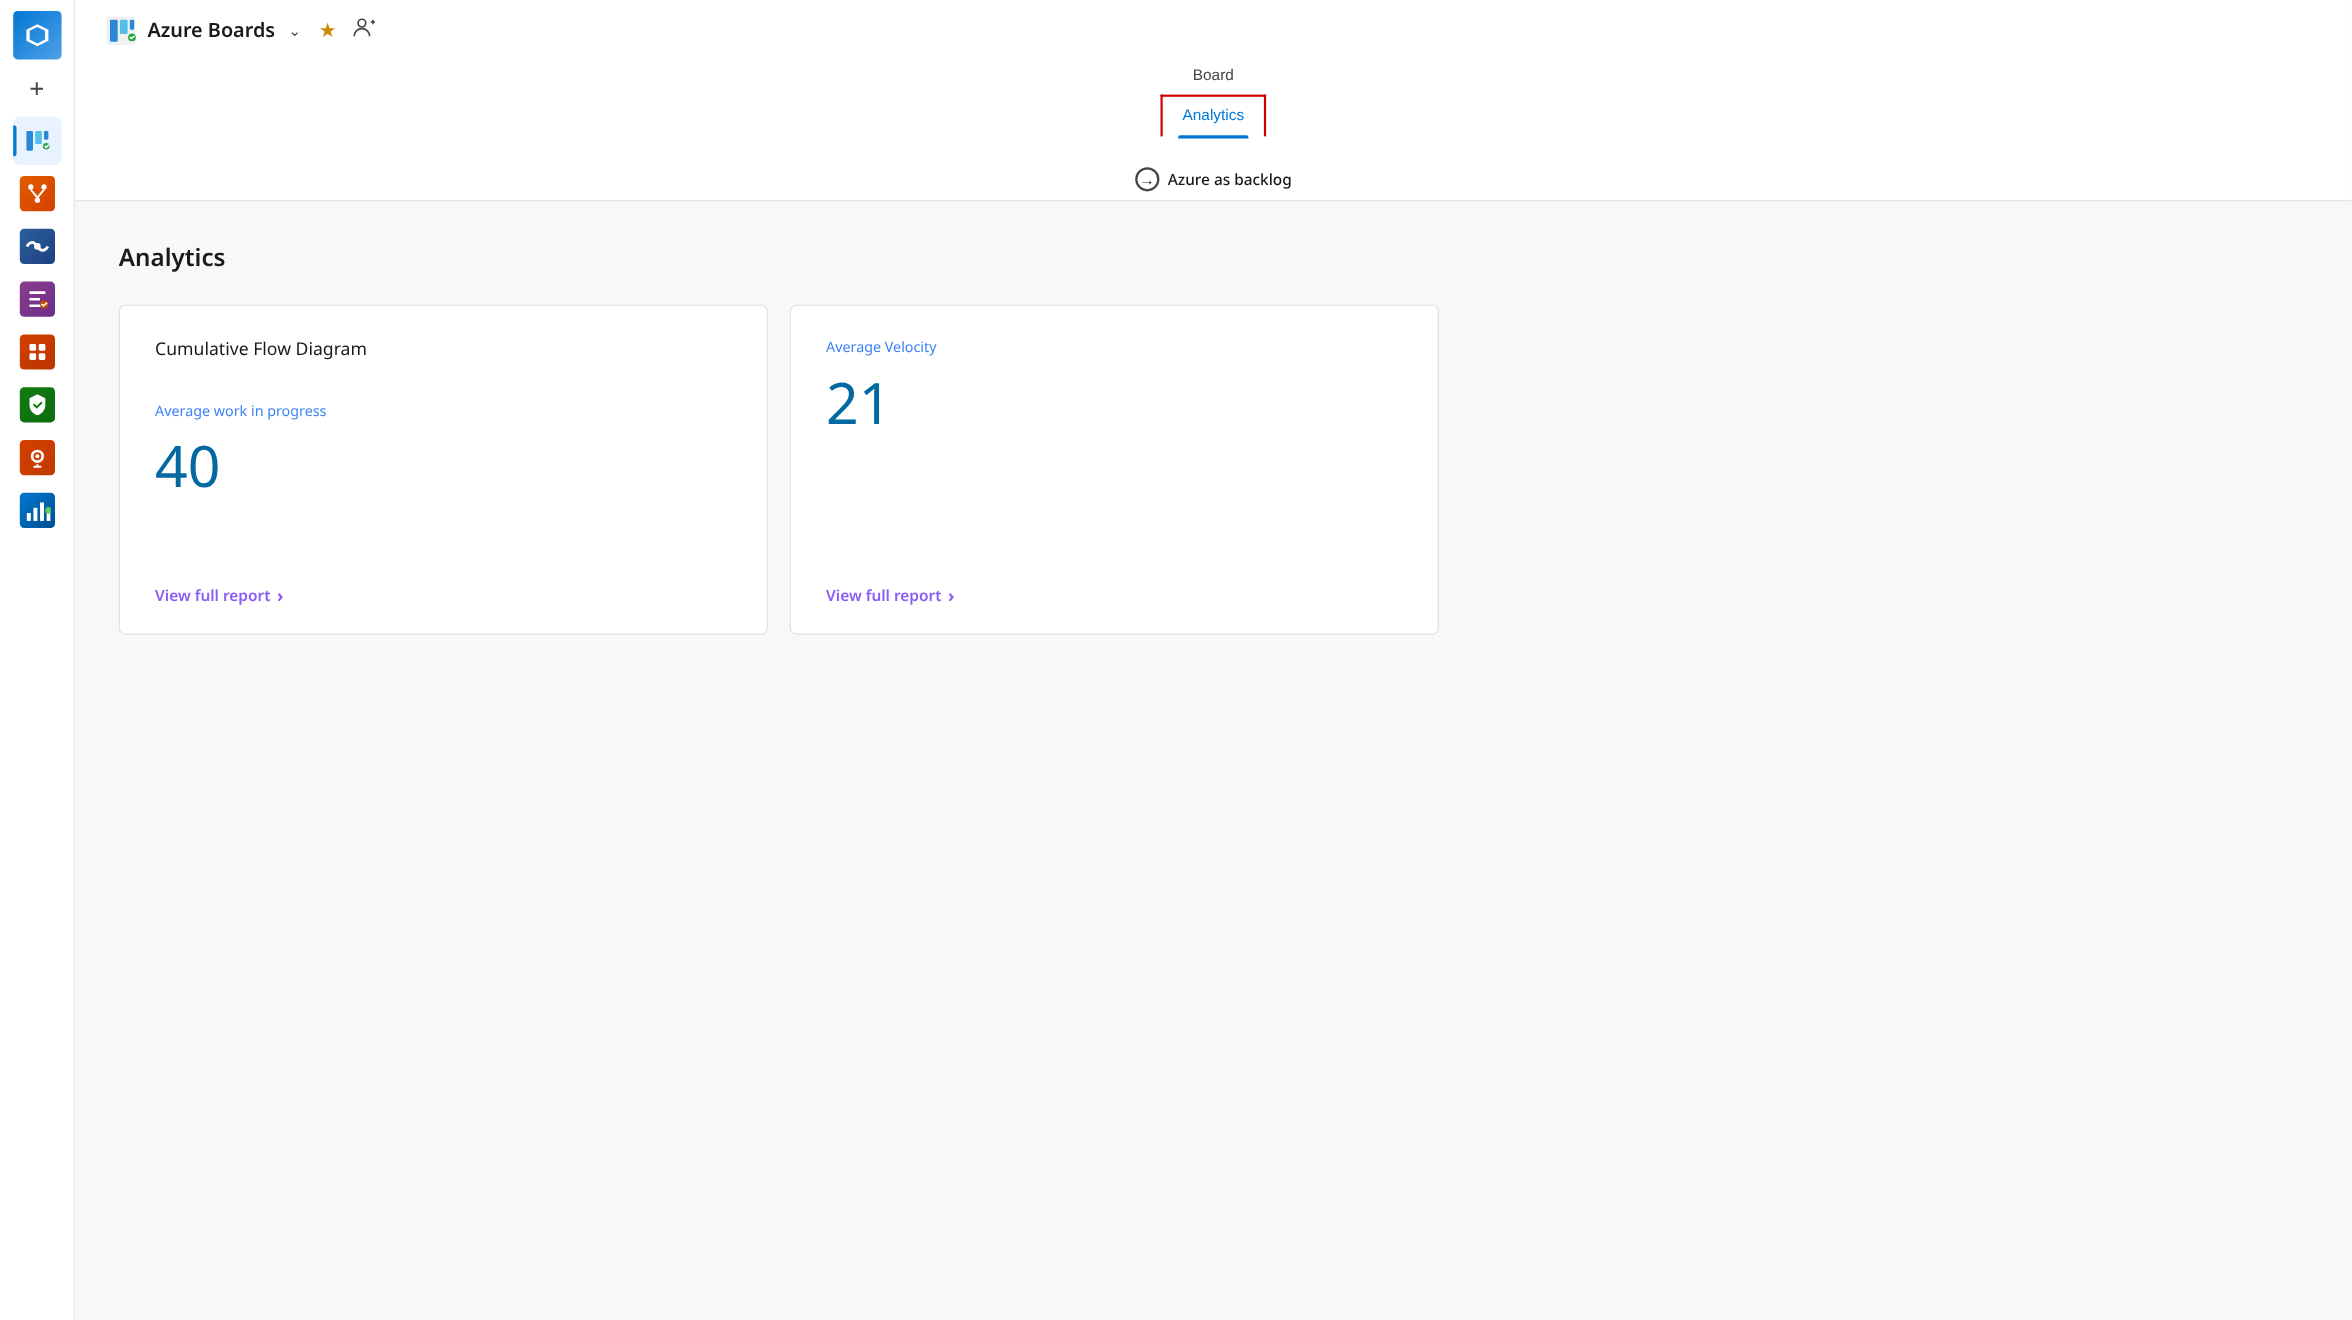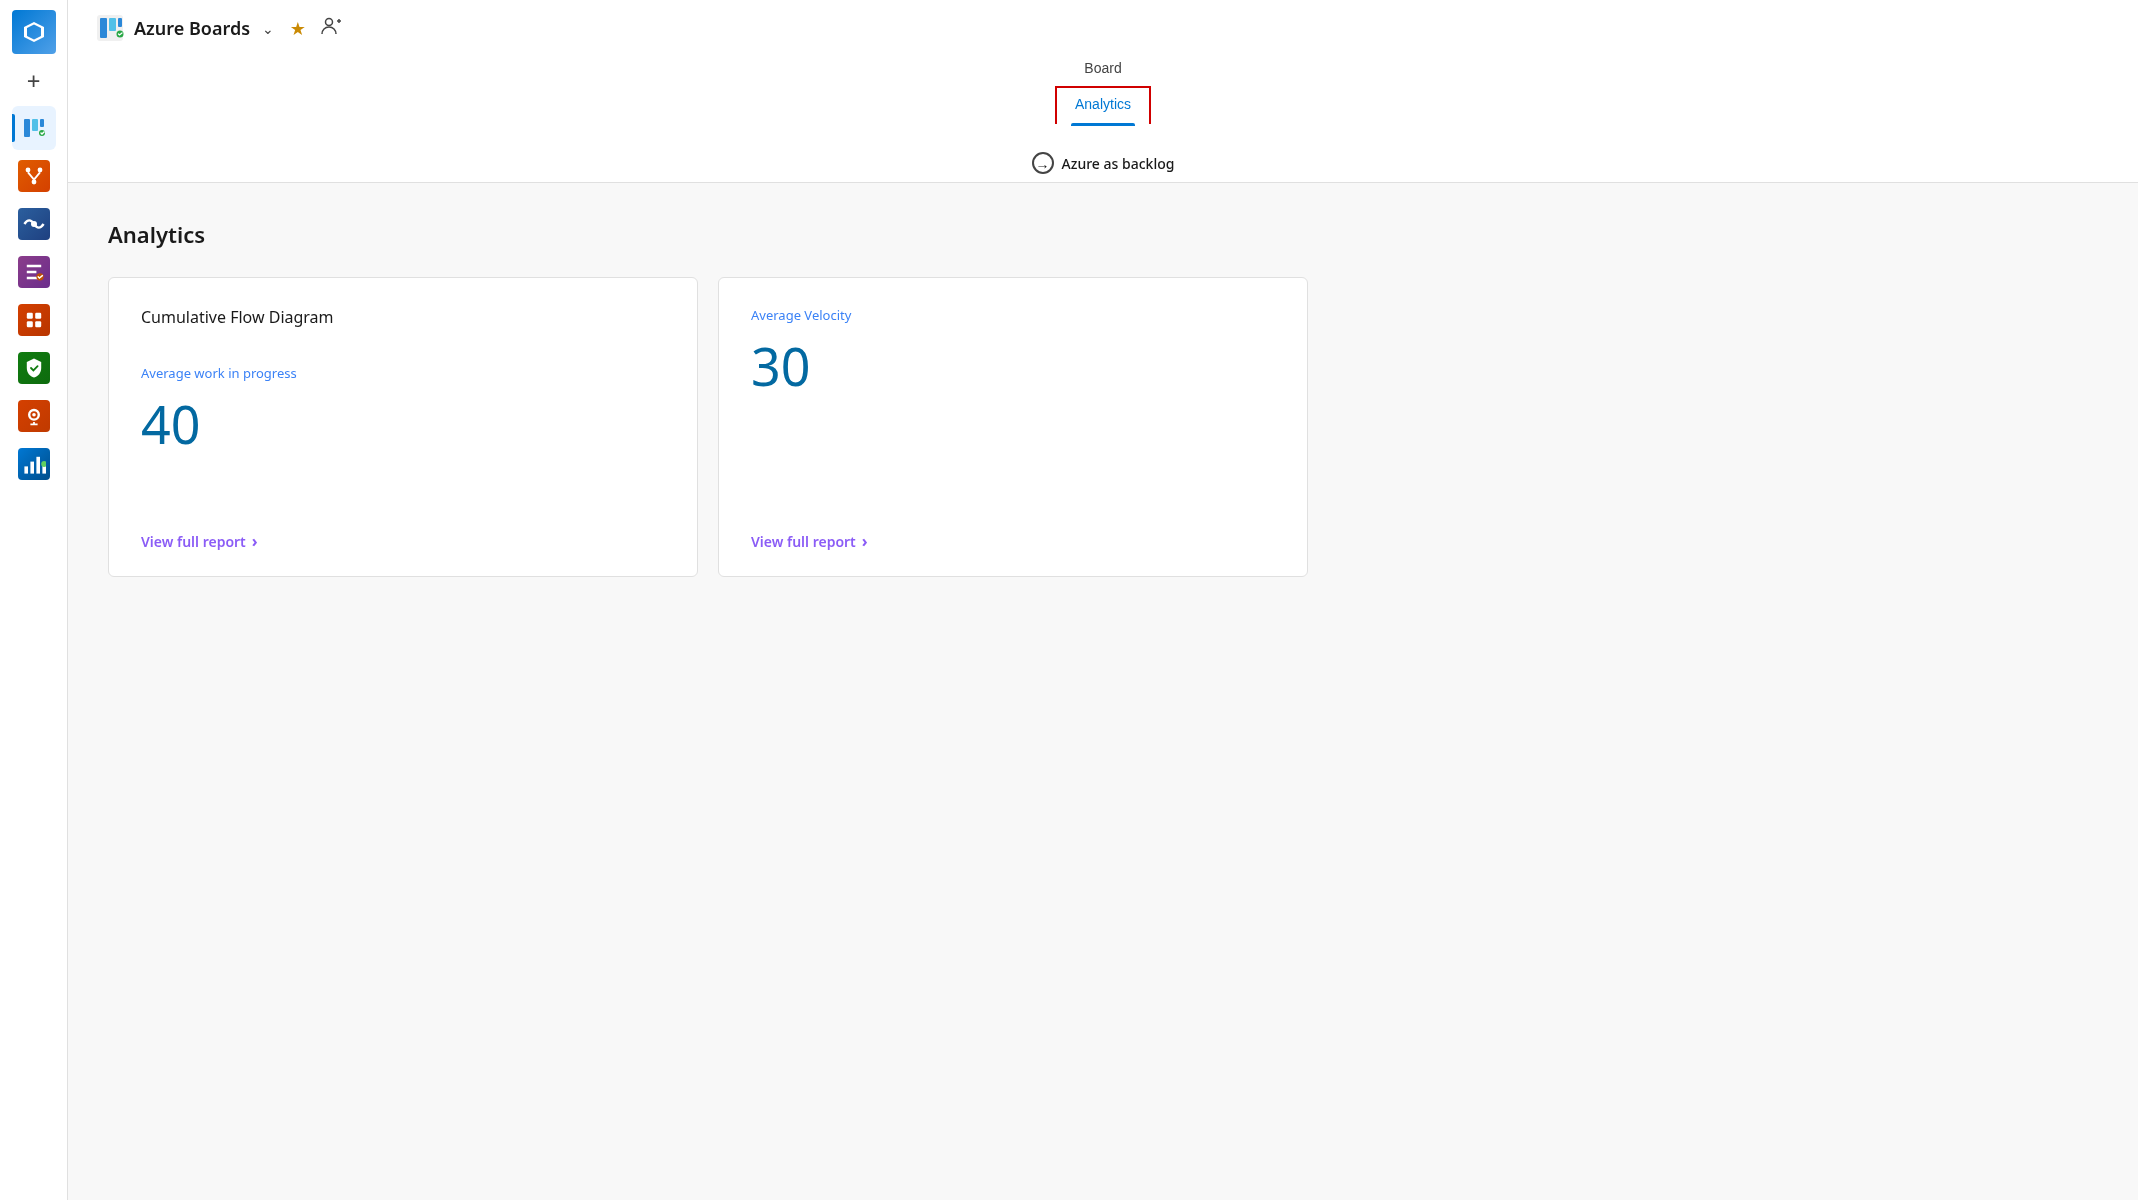--- a/index.html
+++ b/index.html
@@ -404,21 +404,21 @@
         <div class="card-metric-label">Average work in progress</div>
         <div class="card-metric-value">40</div>
         <div class="card-footer">
           <span>View full report</span>
           <span class="card-footer-chevron">›</span>
         </div>
       </div>
 
       <div class="analytics-card">
         <div class="card-metric-label">Average Velocity</div>
-        <div class="card-metric-value">30</div>
+        <div class="card-metric-value">21</div>
         <div class="card-footer">
           <span>View full report</span>
           <span class="card-footer-chevron">›</span>
         </div>
       </div>
 
     </div>
   </div>
 </div>
 

